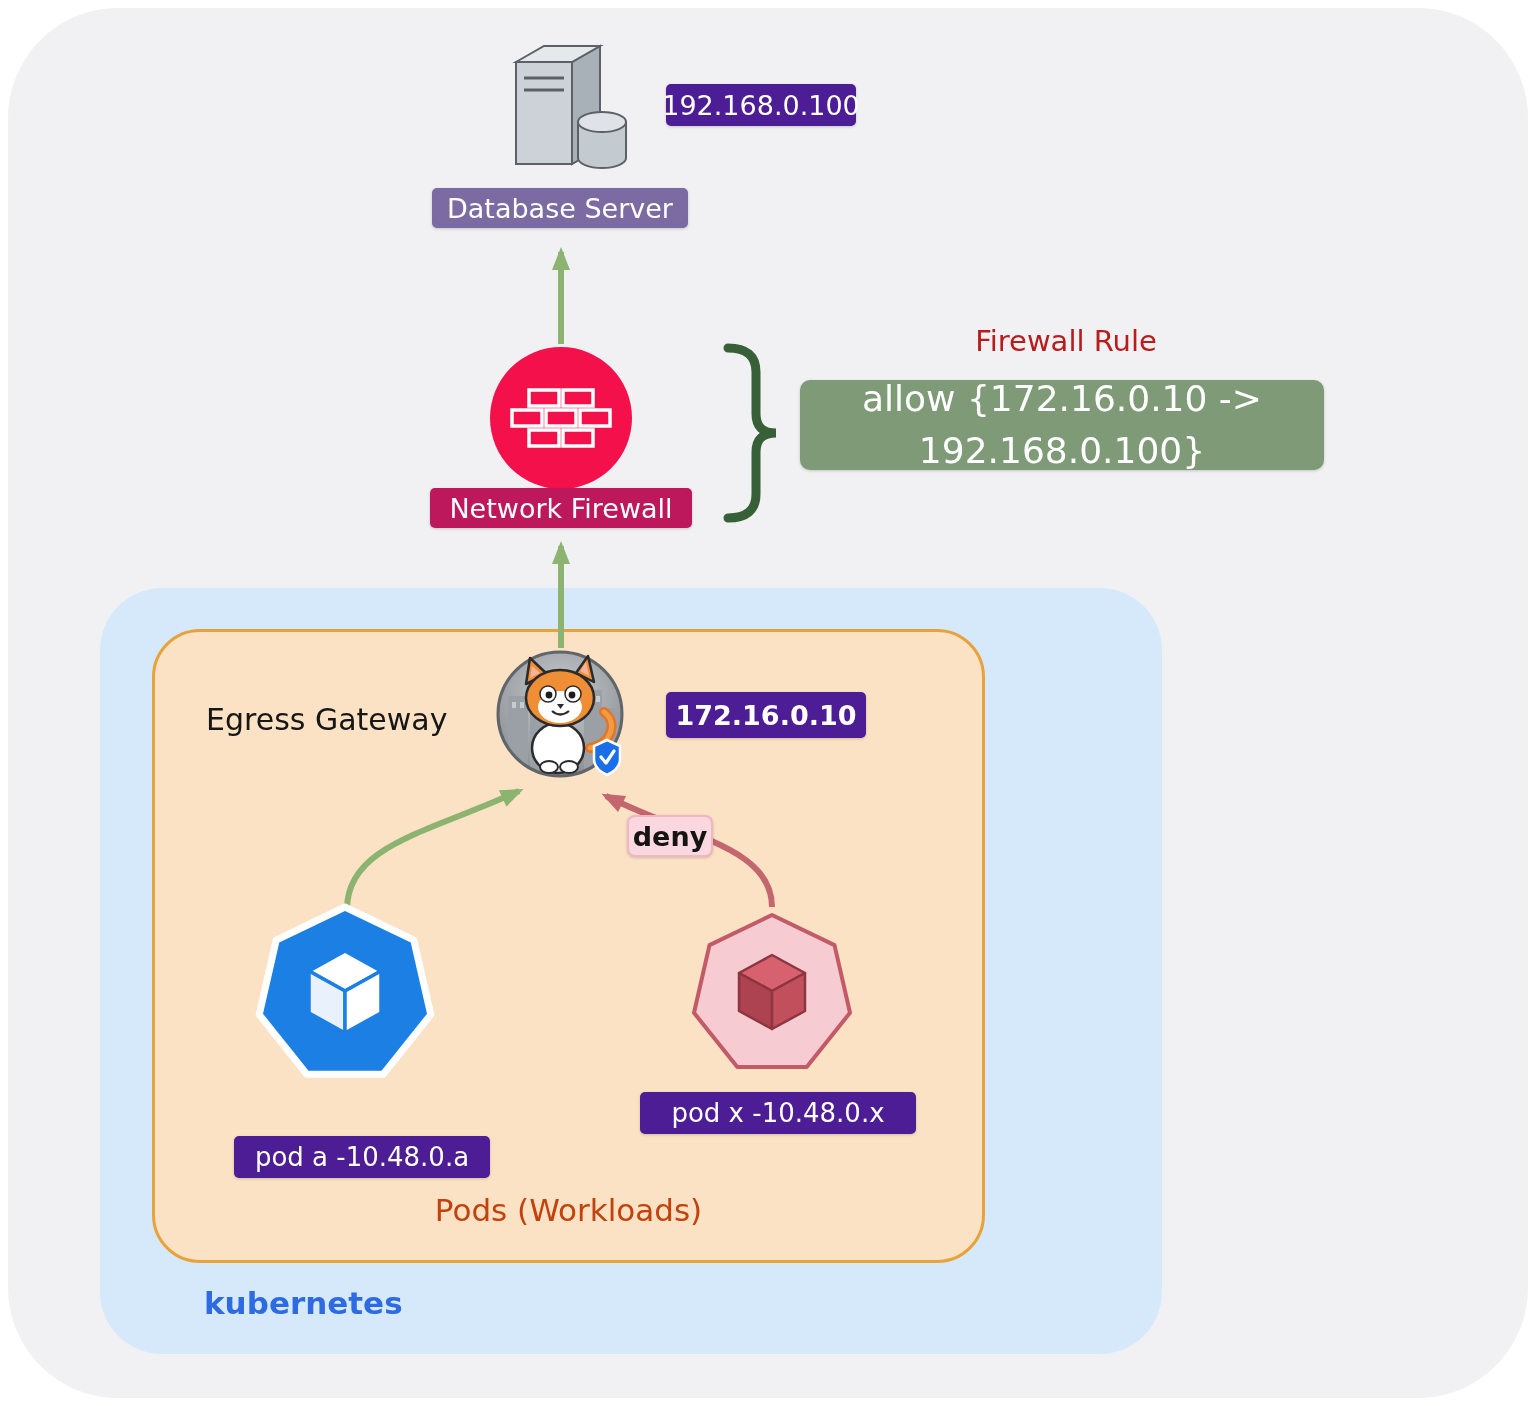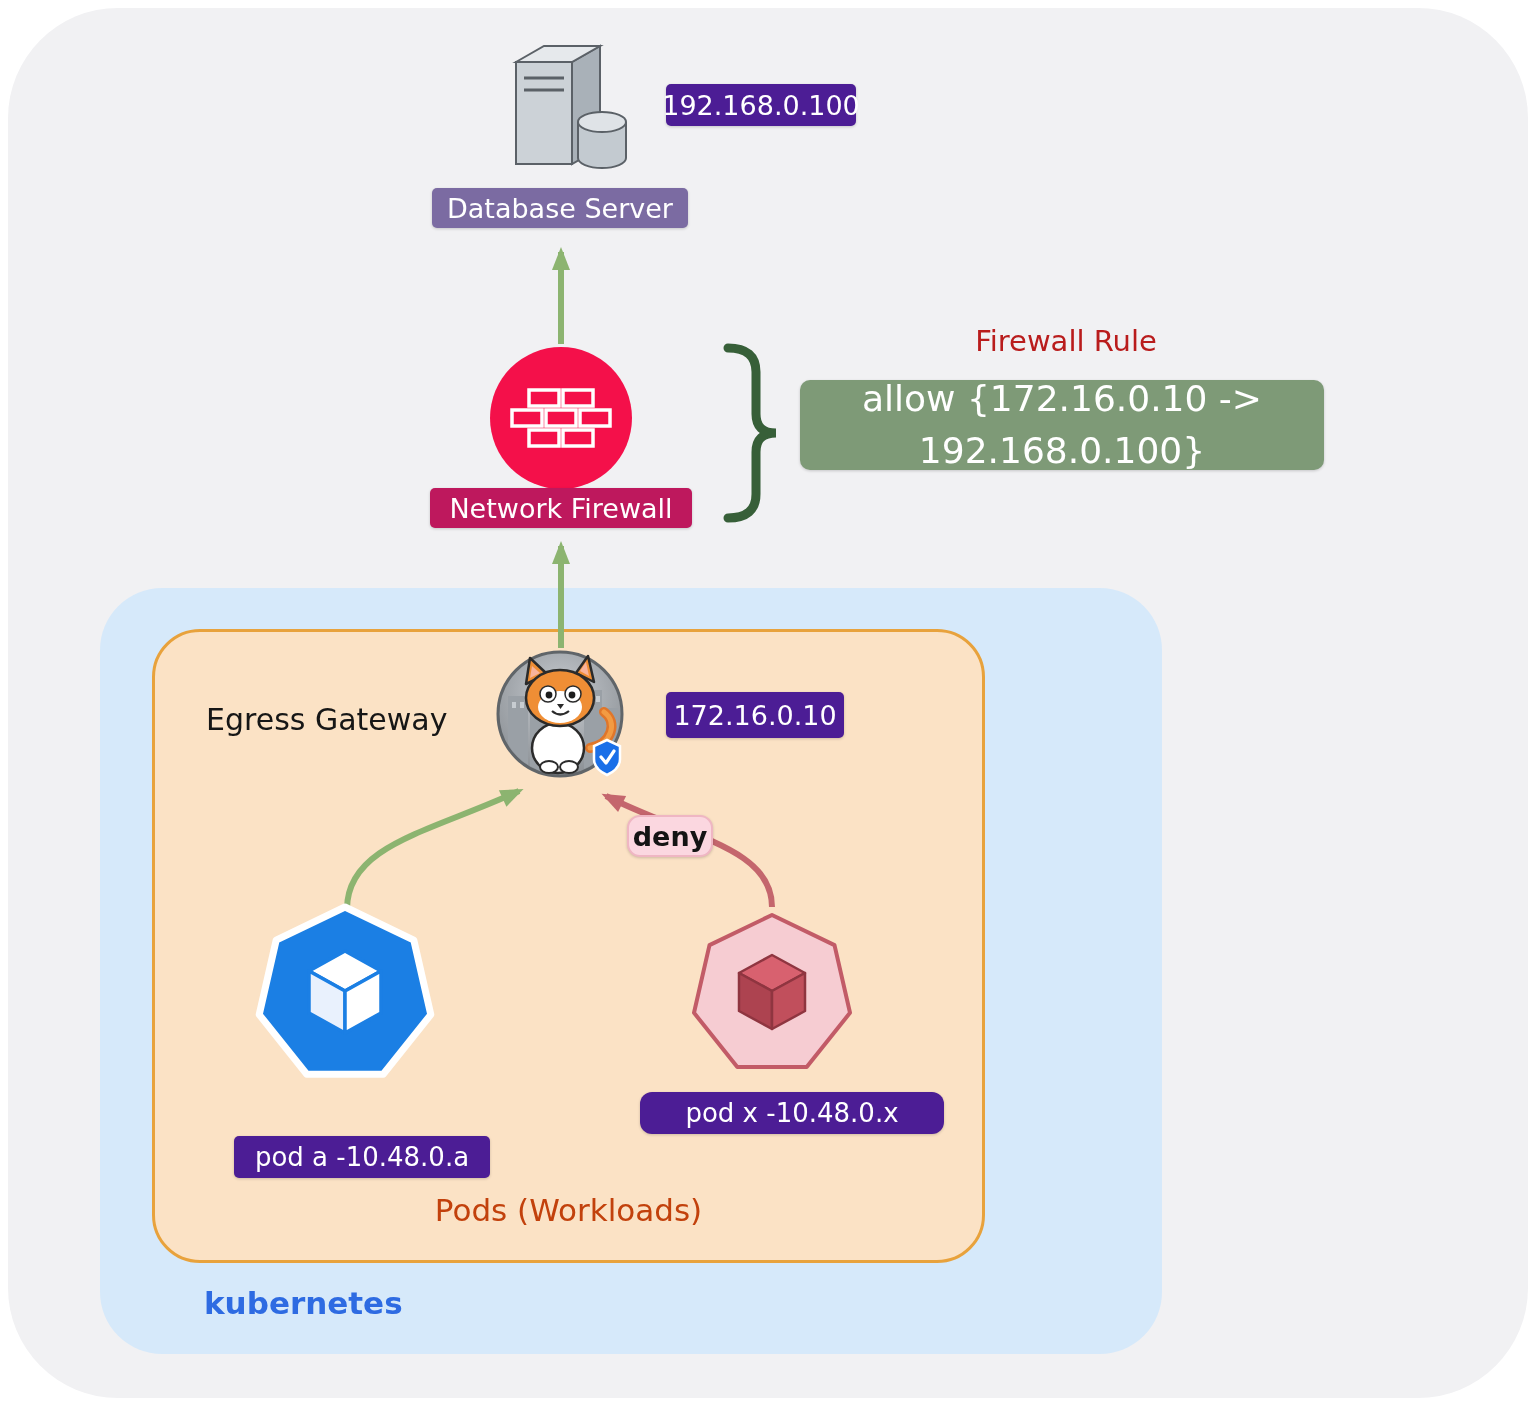--- a/index.html
+++ b/index.html
@@ -16,36 +16,36 @@
   svg.overlay{position:absolute;left:0;top:0;}
 
   .badge{position:absolute;display:flex;align-items:center;justify-content:center;
     font-size:27px;color:#ffffff;border-radius:5px;box-shadow:0 1px 3px rgba(0,0,0,.18);
     white-space:nowrap;}
   .slate{background:#4c1d95;}
   .purple{background:#7b6ba2;}
   .crimson{background:#be185d;}
   .allow{background:#7e9a77;border-radius:10px;flex-direction:column;line-height:1.45;font-size:36px;}
   .deny{background:#fbd7e0;color:#141414;font-weight:bold;border:2px solid #efb6c3;
-    border-radius:13px;font-size:27px;}
+    border-radius:8px;font-size:27px;}
 
   .dlabel{position:absolute;color:#161616;font-size:30px;white-space:nowrap;}
   .rule-title{position:absolute;color:#b91c1c;font-size:29px;text-align:center;}
   .pods-label{position:absolute;left:152px;top:1192px;width:833px;text-align:center;
     color:#c2410c;font-size:31px;}
   .k8s-label{position:absolute;left:204px;top:1285px;color:#2e6be2;font-size:31px;font-weight:700;}
 
   .b-ip-db{left:666px;top:84px;width:190px;height:42px;}
   .b-db{left:432px;top:188px;width:256px;height:40px;}
   .b-nf{left:430px;top:488px;width:262px;height:40px;}
   .b-allow{left:800px;top:380px;width:524px;height:90px;}
-  .b-gwip{left:666px;top:692px;width:178px;height:46px;}
+  .b-gwip{left:666px;top:692px;width:200px;height:46px;font-weight:bold;}
   .b-deny{left:627px;top:815px;width:86px;height:42px;box-sizing:border-box;}
   .b-poda{left:234px;top:1092px;width:256px;height:42px;font-size:26px;margin-top:44px;}
-  .b-podx{left:640px;top:1092px;width:304px;height:42px;font-size:26px;border-radius:12px;}
+  .b-podx{left:640px;top:1092px;width:276px;height:42px;font-size:26px;}
   .l-egress{left:206px;top:702px;}
   .l-ruletitle{left:900px;top:324px;width:332px;}
 </style>
 </head>
 <body>
 
 <div class="canvas">
 
   <div class="outer-bg"></div>
   <div class="k8s-box"></div>

